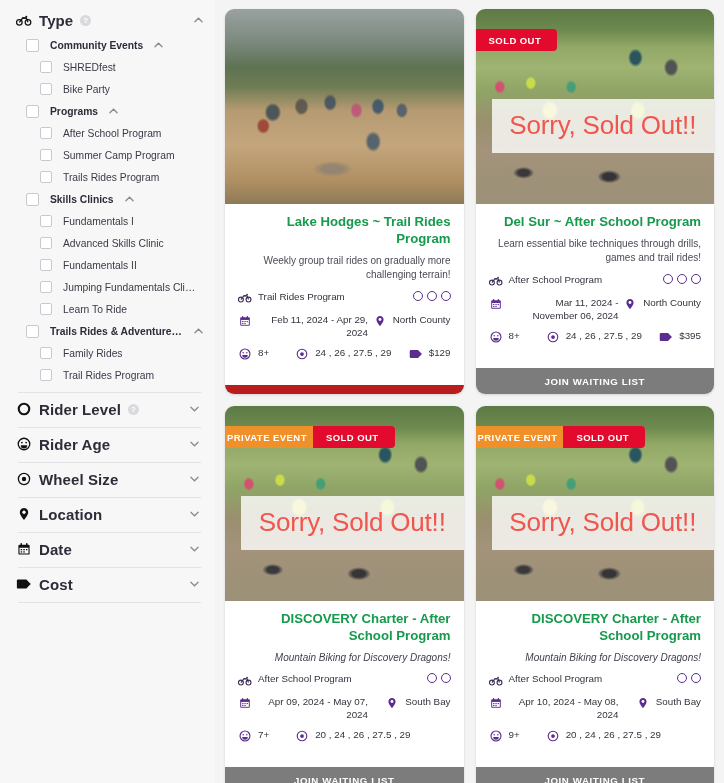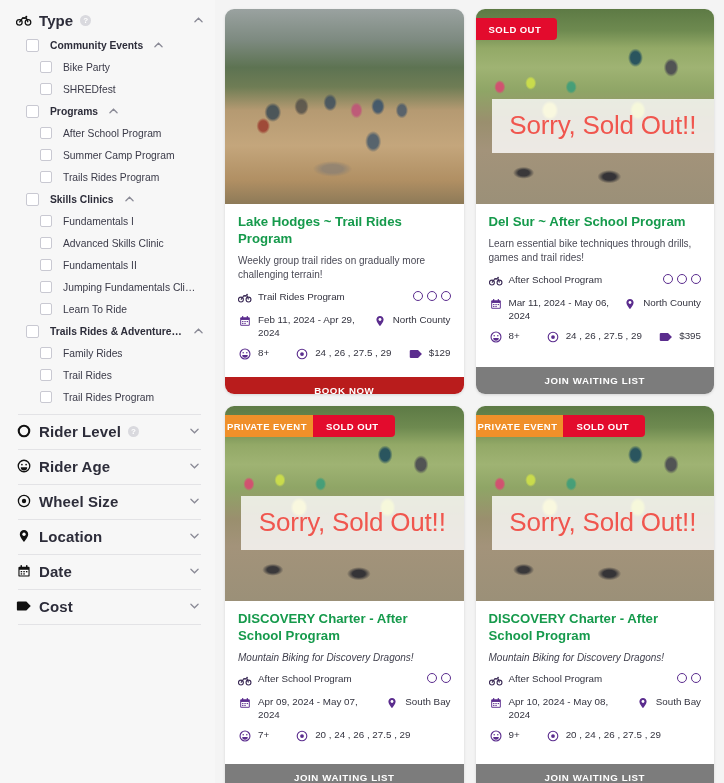--- a/index.html
+++ b/index.html
@@ -124,41 +124,41 @@
     position: absolute; left: 16px; right: 0; top: 46%;
     height: 54px;
     background: rgba(255,255,255,.80);
     display: flex; align-items: center; justify-content: center;
   }
   .sold-band span {
     color: #f0564e; font-size: 26px; font-weight: normal;
     font-family: "Liberation Sans", sans-serif;
     letter-spacing: -.2px; white-space: nowrap;
   }
-  .badges { position: absolute; top: 9px; left: 0; display: flex; z-index: 4; }
+  .badges { position: absolute; top: 20px; left: 0; display: flex; z-index: 4; }
   .badge {
     height: 22px; display: flex; align-items: center;
     color: #fff; font-size: 9.5px; font-weight: bold;
     letter-spacing: .45px; padding: 0 13px;
   }
   .badge.private {
     background: #f0902a;
     border-radius: 0 4px 4px 0;
     padding-left: 2px; padding-right: 16px;
     margin-right: -10px;
   }
   .badge.sold {
     background: #e30b2d;
     border-radius: 0 4px 4px 0;
     padding-right: 16px;
     position: relative;
   }
   .badge.sold.solo { border-radius: 0 4px 4px 0; }
 
-  .card-body { padding: 10px 13px 8px 13px; flex: 1; }
+  .card-body { padding: 10px 13px 16px 13px; flex: 1; text-align: right; }
   .card-title {
     color: #169a4c; font-size: 13.2px; font-weight: bold;
     line-height: 1.27; margin-bottom: 6px;
   }
   .card-desc {
     color: #4a4a56; font-size: 10px; line-height: 1.45;
     margin-bottom: 7px;
   }
   .card-desc.italic { font-style: italic; color: #3f3f4c; }
 
@@ -219,25 +219,25 @@
             <span class="cb"></span>
             <span class="cb-label">Community Events</span>
             <span class="mini-chev">
           <svg width="9" height="6" viewBox="0 0 10 6">
             <path d="M1 1 L5 5 L9 1" fill="none" stroke="currentColor" stroke-width="1.4" stroke-linecap="round"></path>
           </svg>
         </span>
           </div>
       <div class="cb-row lvl2">
               <span class="cb"></span>
+              <span class="cb-label">SHREDfest</span>
+            </div>
+      <div class="cb-row lvl2">
+              <span class="cb"></span>
               <span class="cb-label">Bike Party</span>
-            </div>
-      <div class="cb-row lvl2">
-              <span class="cb"></span>
-              <span class="cb-label">SHREDfest</span>
             </div>
       <div class="cb-row lvl1">
             <span class="cb"></span>
             <span class="cb-label">Programs</span>
             <span class="mini-chev">
           <svg width="9" height="6" viewBox="0 0 10 6">
             <path d="M1 1 L5 5 L9 1" fill="none" stroke="currentColor" stroke-width="1.4" stroke-linecap="round"></path>
           </svg>
         </span>
           </div>
@@ -287,24 +287,20 @@
             <span class="cb-label">Trails Rides &amp; Adventure …</span>
             <span class="mini-chev">
           <svg width="9" height="6" viewBox="0 0 10 6">
             <path d="M1 1 L5 5 L9 1" fill="none" stroke="currentColor" stroke-width="1.4" stroke-linecap="round"></path>
           </svg>
         </span>
           </div>
       <div class="cb-row lvl2">
               <span class="cb"></span>
               <span class="cb-label">Family Rides</span>
-            </div>
-      <div class="cb-row lvl2">
-              <span class="cb"></span>
-              <span class="cb-label">Trail Rides</span>
             </div>
       <div class="cb-row lvl2">
               <span class="cb"></span>
               <span class="cb-label">Trail Rides Program</span>
             </div>
       <div class="divider"></div>
         <div class="facet-head collapsed-sec">
           <span class="ficon">
           <svg width="14" height="14" viewBox="0 0 16 16">
             <circle cx="8" cy="8" r="6" fill="none" stroke="#111" stroke-width="2.4"></circle>
@@ -542,21 +538,21 @@
                   <rect x="2.9" y="6.6" width="10.2" height="6.5" fill="#fff"></rect>
                   <rect x="4" y="1.2" width="1.7" height="3.2" rx=".7" fill="#5b2d8e"></rect>
                   <rect x="10.3" y="1.2" width="1.7" height="3.2" rx=".7" fill="#5b2d8e"></rect>
                   <rect x="4.2" y="8" width="1.7" height="1.5" fill="#5b2d8e"></rect>
                   <rect x="7.2" y="8" width="1.7" height="1.5" fill="#5b2d8e"></rect>
                   <rect x="10.2" y="8" width="1.7" height="1.5" fill="#5b2d8e"></rect>
                   <rect x="4.2" y="10.6" width="1.7" height="1.5" fill="#5b2d8e"></rect>
                   <rect x="7.2" y="10.6" width="1.7" height="1.5" fill="#5b2d8e"></rect>
                 </svg>
               </span>
-          <span class="meta-text">Mar 11, 2024 - May 06, 2024</span>
+          <span class="meta-text">Mar 11, 2024 - November 06, 2024</span>
         </div>
         <div class="meta-item pos-right">
           <span class="mi">
                 <svg width="12" height="12" viewBox="0 0 16 16">
                   <path d="M8 1.2c-2.7 0-4.8 2.1-4.8 4.8 0 3.5 4.8 8.8 4.8 8.8s4.8-5.3 4.8-8.8c0-2.7-2.1-4.8-4.8-4.8z" fill="#5b2d8e"></path>
                   <circle cx="8" cy="6" r="1.9" fill="#fff"></circle>
                 </svg>
               </span>
           <span class="meta-text">North County</span>
         </div>

